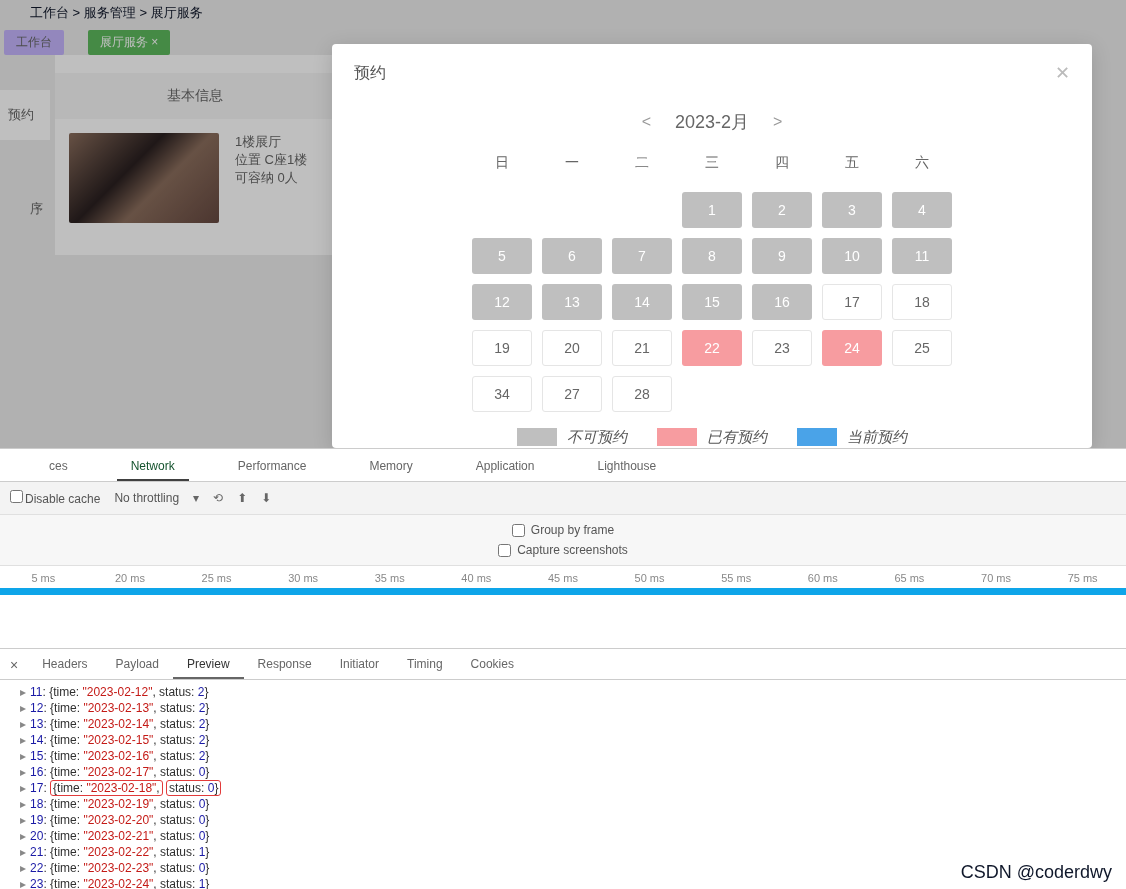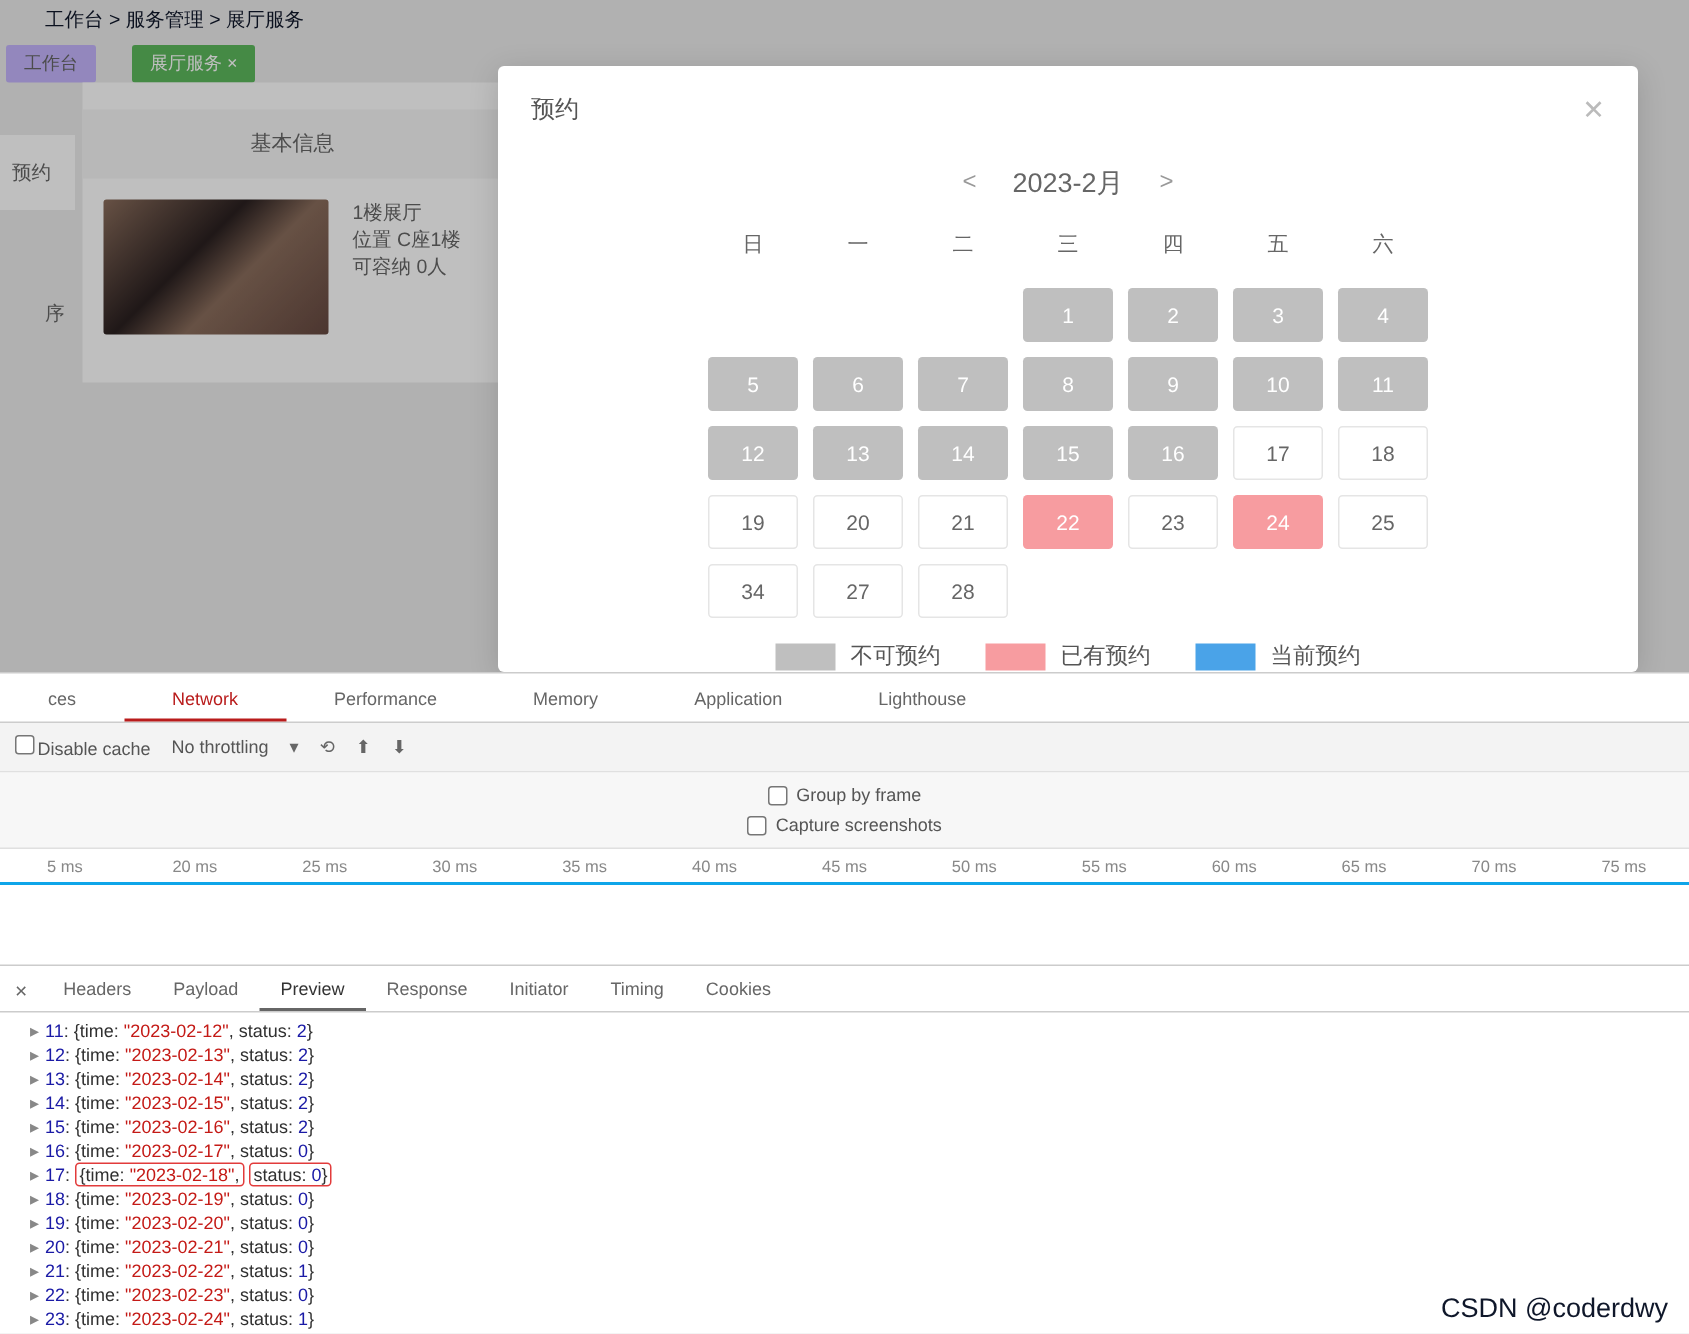--- a/index.html
+++ b/index.html
@@ -29,34 +29,34 @@
 .cal-nav { display:flex; justify-content:center; align-items:center; gap: 24px; padding: 20px 0 14px; color:#666; font-size:18px; }
 .cal-nav .arrow { color: #999; cursor:pointer; font-size:16px; }
 .cal-grid { display:grid; grid-template-columns: repeat(7, 60px); gap: 10px; justify-content:center; }
 .dow { text-align:center; font-size:14px; color:#666; padding: 6px 0 10px; }
 .day { height: 36px; display:flex; align-items:center; justify-content:center; font-size:14px; border-radius:3px; cursor:pointer; }
 .day.empty { visibility:hidden; }
 .day.unavail { background:#bfbfbf; color:#fff; }
 .day.avail { background:#fff; color:#666; border:1px solid #e5e5e5; }
 .day.booked { background:#f79ca0; color:#fff; }
 .legend { display:flex; gap:30px; justify-content:center; padding:16px 0 0; font-size:15px; color:#555; }
-.legend-item { display:flex; align-items:flex-end; gap:10px; }
+.legend-item { display:flex; align-items:flex-start; gap:10px;font-style:italic; }
 .swatch { width:40px; height:18px; }
 .sw-gray{background:#bfbfbf;} .sw-pink{background:#f79ca0;} .sw-blue{background:#4aa3e8;}
 
 .devtools { position:absolute; top:448px; left:0; right:0; bottom:0; background:#fff; border-top:1px solid #ccc; font-family: "Segoe UI", Arial, sans-serif; font-size:12px; }
 .dt-tabs { display:flex; gap:0; padding: 4px 0 0 0; border-bottom:1px solid #ccc; }
-.dt-tab { padding:6px 32px; color:#666; cursor:pointer; }
-.dt-tab.active { color:#b91c1c; border-bottom:2px solid #b91c1c; }
+.dt-tab { padding:6px 14px; color:#666; cursor:pointer;margin-left:35px; }
+.dt-tab.active { color:#14532d; border-bottom:2px solid #404040; }
 .dt-toolbar { display:flex; align-items:center; gap:14px; padding:8px 10px; border-bottom:1px solid #e0e0e0; background:#f3f3f3; color:#555; }
 .dt-toolbar input[type=checkbox]{margin-right:2px;}
 .dt-icon{color:#666;}
 .dt-opts { display:flex; flex-direction:column; gap:6px; align-items:center; padding:8px 0; border-bottom:1px solid #e0e0e0; background:#f7f7f7;}
 .dt-opts label{display:flex;align-items:center;gap:6px;color:#555;}
-.timeline { display:flex; padding:6px 0 4px; border-bottom:2px solid #0ea5e9; background:#fff;}
+.timeline { display:flex; padding:6px 0 4px; border-bottom:7px solid #0ea5e9; background:#fff;}
 .tick { flex:1; text-align:center; color:#888; font-size:11px; }
 .waterfall-space{height:54px;border-bottom:1px solid #ccc;background:#fff;}
 .dt-subtabs { display:flex; gap:0; padding:2px 0 0 0; border-bottom:1px solid #ccc; }
 .dt-subtab { padding:6px 14px; color:#666; cursor:pointer; }
 .dt-subtab.close{padding:6px 10px;font-size:14px;}
 .dt-subtab.active { color:#333; border-bottom:2px solid #666; }
 .json-lines { font-family: Consolas, Monaco, monospace; font-size:12px; padding:4px 0 4px 20px; line-height:16px; color:#303030; overflow:hidden;}
 .json-line { white-space:pre; }
 .json-line .tri{color:#888;margin-right:4px;}
 .json-line .idx{color:#1a1aa6;}

